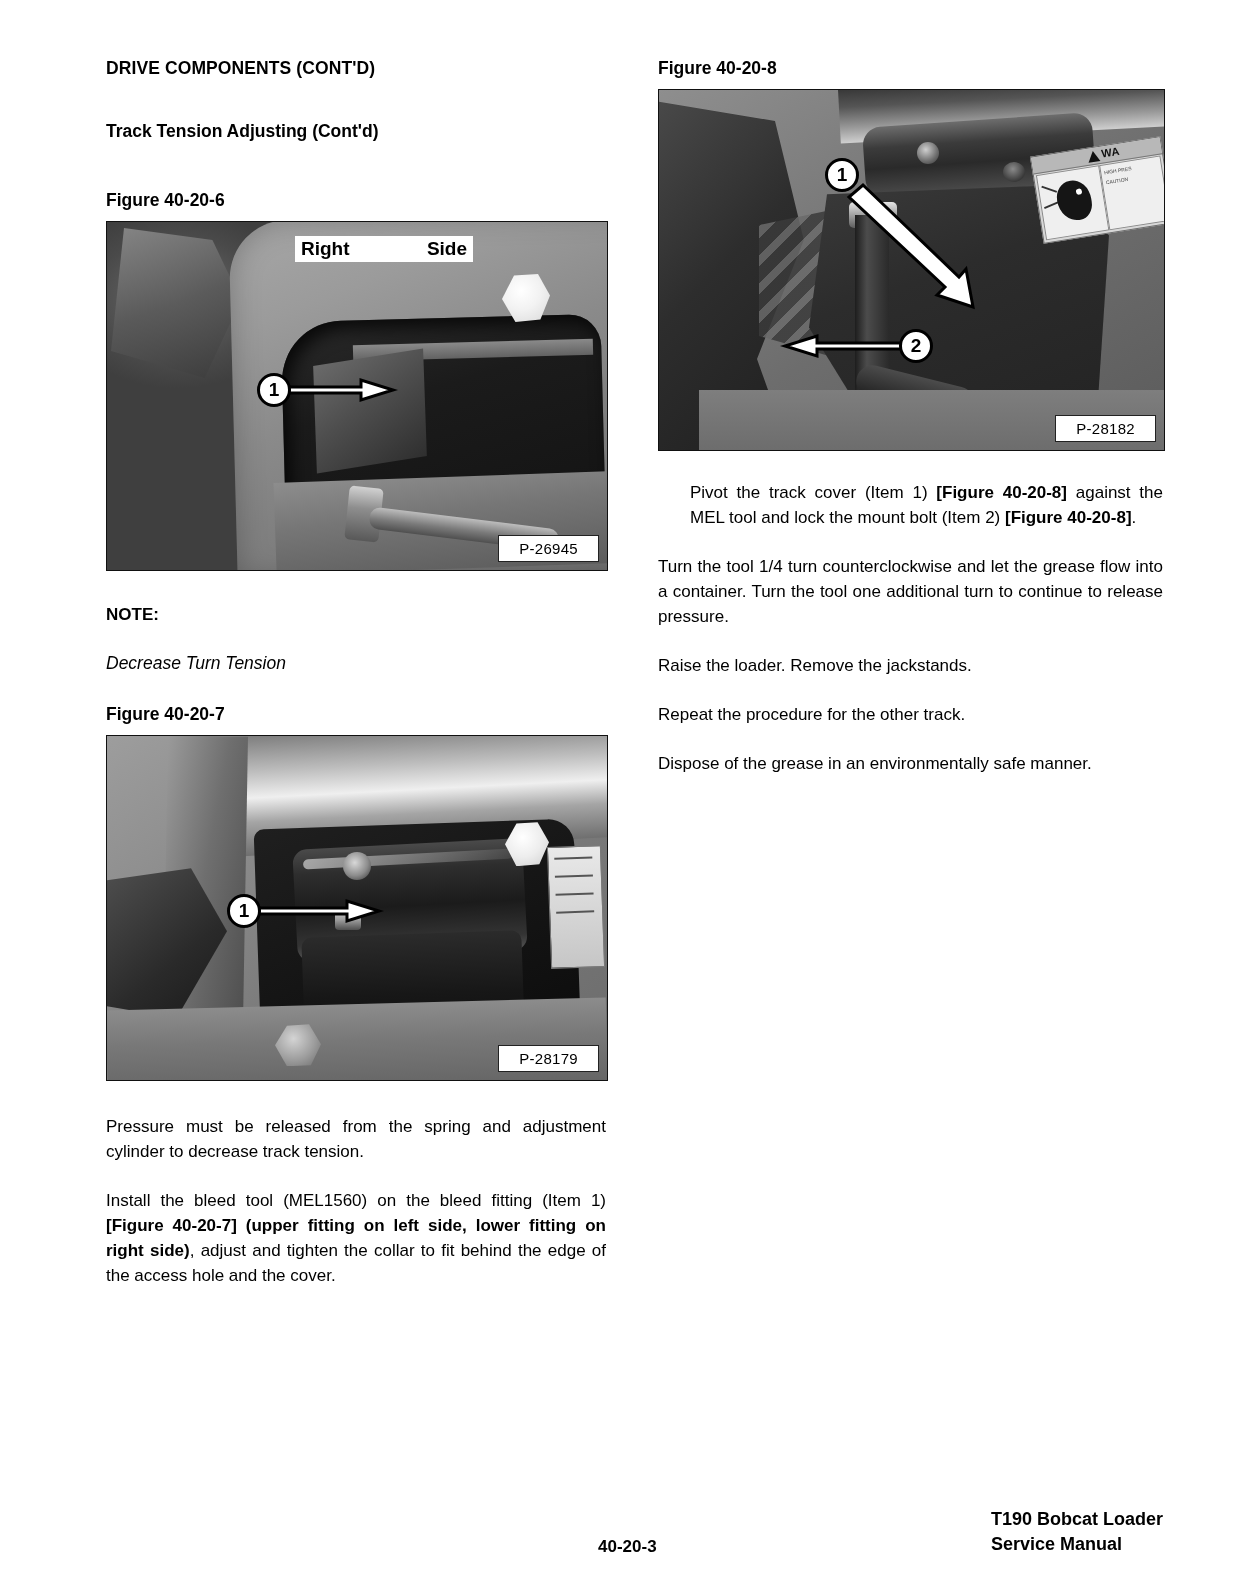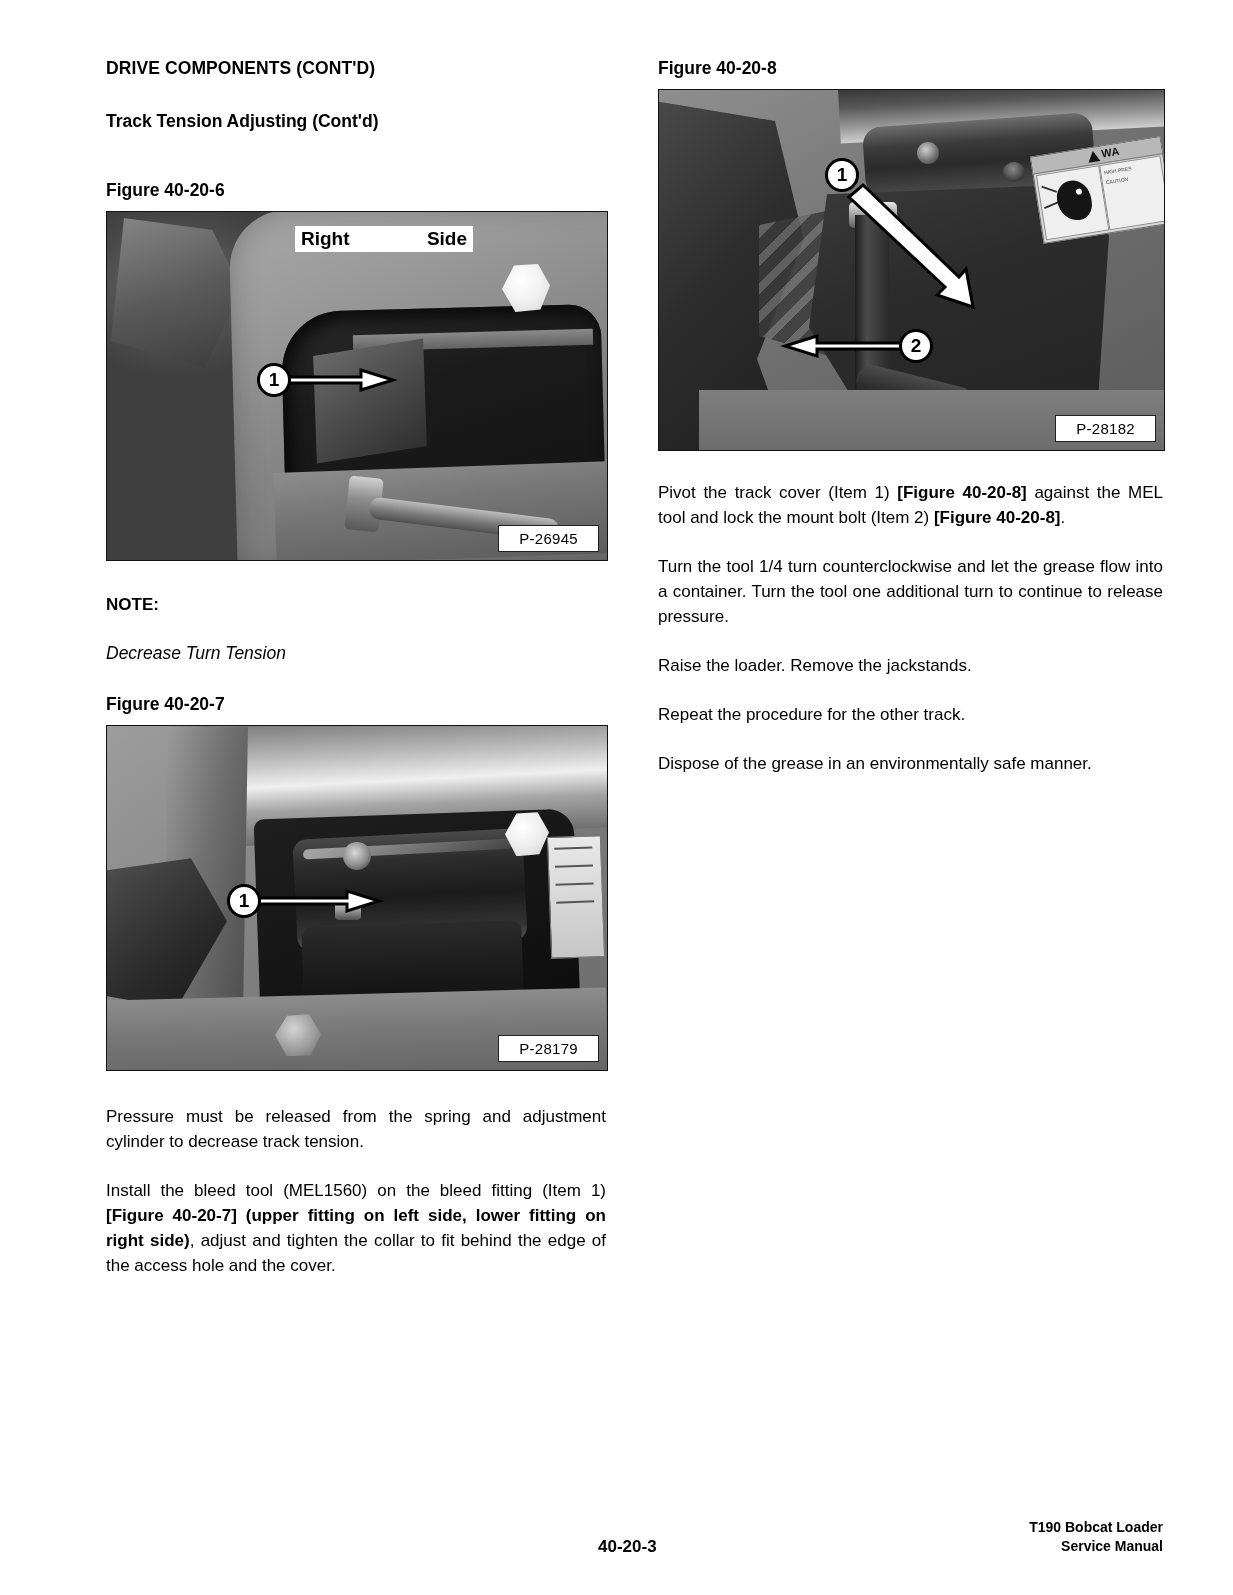--- a/index.html
+++ b/index.html
@@ -32,21 +32,21 @@
     left: 658px;
     top: 58px;
     width: 505px;
   }
 
   
   .h-section {
     font-size: 17.5px;
     font-weight: bold;
     letter-spacing: 0.1px;
-    margin: 0 0 32px 0;
+    margin: 0 0 42px 0;
     line-height: 1.2;
   }
   .h-sub {
     font-size: 17.5px;
     font-weight: bold;
     margin: 0 0 48px 0;
     line-height: 1.2;
   }
   .h-italic {
     font-size: 17.5px;
@@ -457,22 +457,21 @@
     position: absolute;
     left: 598px;
     bottom: 0;
     font-size: 17px;
     font-weight: bold;
   }
   .footer-right {
     position: absolute;
     right: 70px;
     bottom: 0;
-    text-align: right;
-    font-size: 14px;
+    font-size: 18px;
     font-weight: bold;
     line-height: 1.4;
   }
 </style>
 </head>
 <body>
 
 <div class="page">
 
   <div class="col-left">
@@ -591,21 +590,21 @@
       <div class="callout" style="left:166px; top:68px;">1</div>
 
       <svg class="arrow-svg" style="left:120px; top:243px;" width="126" height="26" viewBox="0 0 126 26">
         <path d="M126 10 H38 V3 L6 13 L38 23 V16 H126 Z" fill="#ffffff" stroke="#000000" stroke-width="3"></path>
       </svg>
       <div class="callout" style="left:240px; top:239px;">2</div>
 
       <div class="pid">P-28182</div>
     </div>
 
-    <p class="body" style="margin-top:30px;"><span>Pivot the track cover (Item 1) </span><b>[Figure 40-20-8]</b><span> against the MEL tool and lock the mount bolt (Item 2) </span><b>[Figure 40-20-8]</b><span>.</span></p>
+    <p class="body" style="margin-top:30px;margin-left:32px;"><span>Pivot the track cover (Item 1) </span><b>[Figure 40-20-8]</b><span> against the MEL tool and lock the mount bolt (Item 2) </span><b>[Figure 40-20-8]</b><span>.</span></p>
 
     <p class="body">Turn the tool 1/4 turn counterclockwise and let the grease flow into a container. Turn the tool one additional turn to continue to release pressure.</p>
 
     <p class="body" style="text-align:left;">Raise the loader. Remove the jackstands.</p>
 
     <p class="body" style="text-align:left;">Repeat the procedure for the other track.</p>
 
     <p class="body">Dispose of the grease in an environmentally safe manner.</p>
   </div>
 

